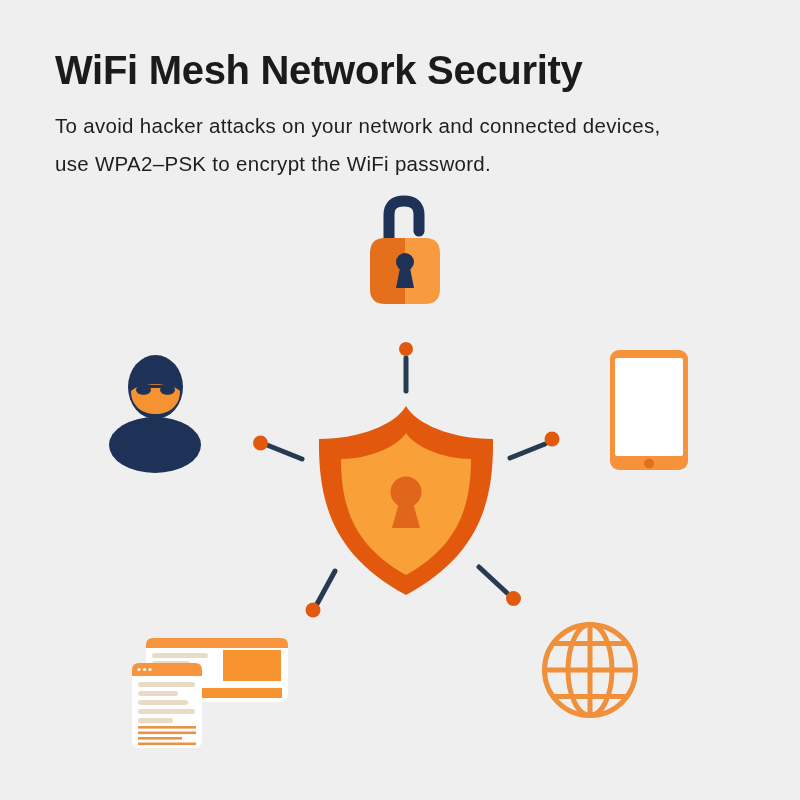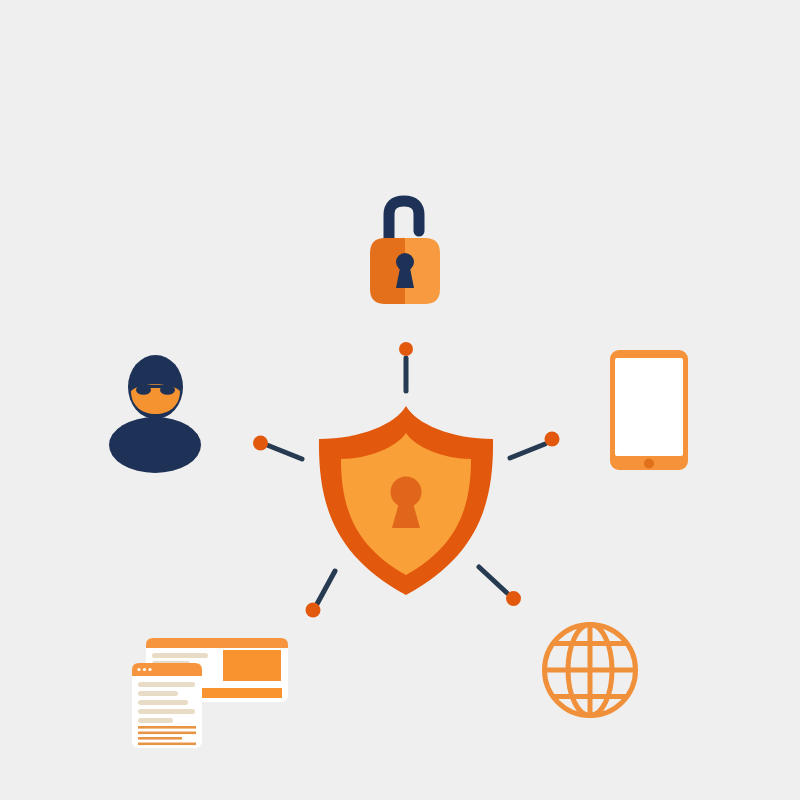--- a/index.html
+++ b/index.html
@@ -38,20 +38,25 @@
     position:absolute;
     left:0; top:0;
     width:800px; height:800px;
   }
 </style>
 </head>
 <body>
 
 <div class="canvas">
 
+  <div class="header">
+    <h1 class="title">WiFi Mesh Network Security</h1>
+    <div class="subtitle-line">To avoid hacker attacks on your network and connected devices,</div>
+    <div class="subtitle-line">use WPA2–PSK to encrypt the WiFi password.</div>
+  </div>
 
   <svg class="art" viewBox="0 0 800 800" xmlns="http://www.w3.org/2000/svg">
 
     <g>
       <path d="M389,244 L389,215 Q389,201 404,201 Q419,201 419,215 L419,231" fill="none" stroke="#1e3156" stroke-width="11" stroke-linecap="round"></path>
       <path d="M405,238 L385,238 Q370,238 370,253 L370,289 Q370,304 385,304 L405,304 Z" fill="#e5701b"></path>
       <path d="M405,238 L425,238 Q440,238 440,253 L440,289 Q440,304 425,304 L405,304 Z" fill="#f89b40"></path>
       <g fill="#1e3156">
         <circle cx="405" cy="262" r="9"></circle>
         <path d="M400,268 L396,288 L414,288 L410,268 Z"></path>

